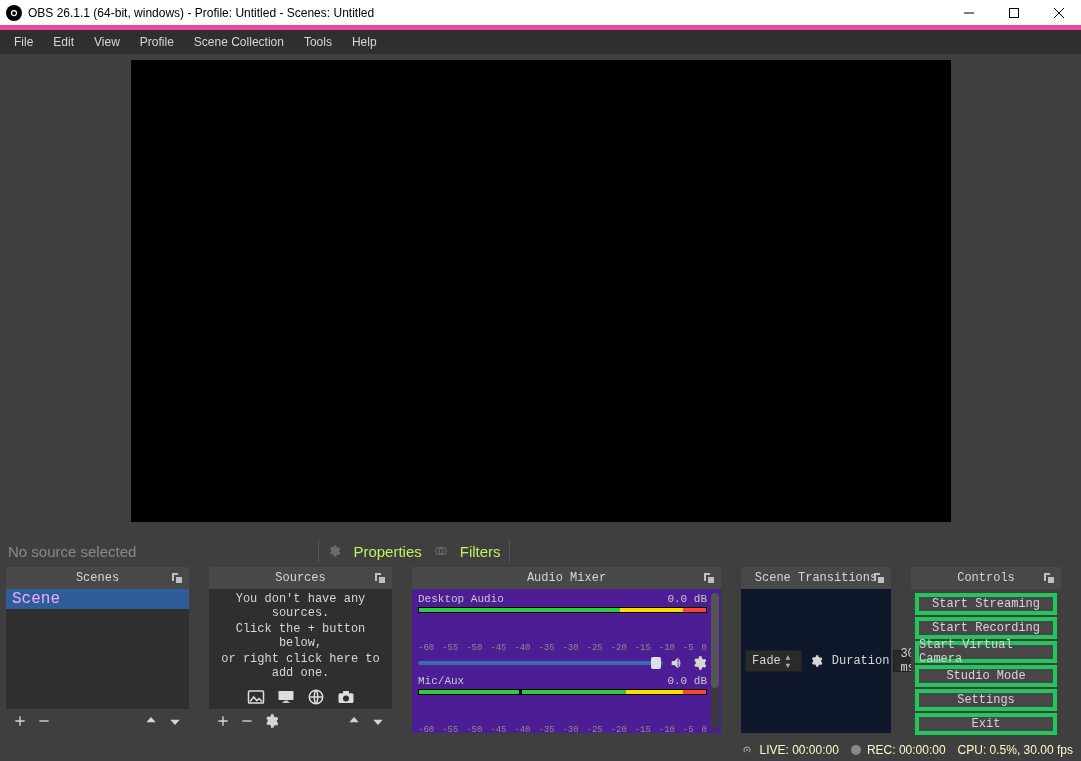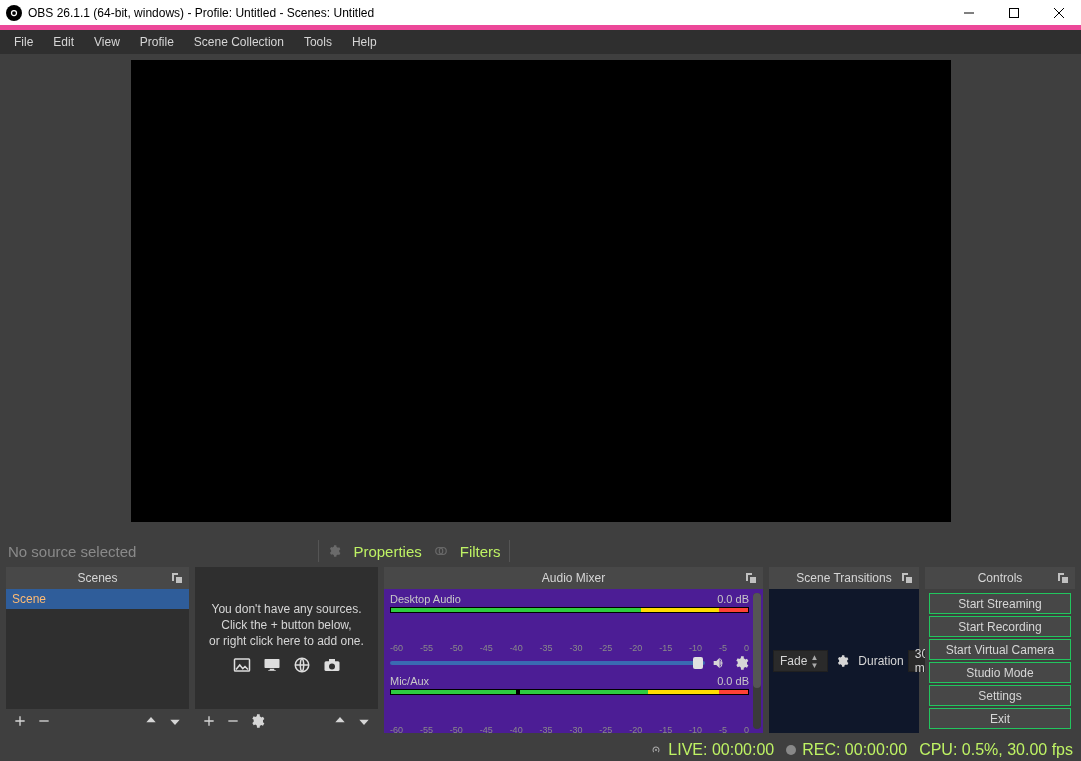--- a/index.html
+++ b/index.html
@@ -86,22 +86,23 @@
     display: flex; align-items: center; gap: 12px;
     padding: 2px 6px; color: #bef264;
   }
   .ctx-btn svg { width: 14px; height: 14px; fill: #6a6a6a; }
   .context-bar .left-text { padding-left: 2px; }
 
   
   .docks {
     height: 172px;
     display: flex;
-    gap: 6px;
-    padding: 0 6px 6px 6px;
+    gap: 20px;
+    padding: 0 20px 6px 6px;
+    font-family: Liberation Mono, monospace;
   }
   .dock {
     background: #3f3f3f;
     display: flex;
     flex-direction: column;
     min-width: 0;
   }
   .dock-header {
     height: 22px;
     background: #484848;
@@ -127,25 +128,25 @@
   .scenes { width: 183px; }
   .sources { width: 183px; }
   .audio { flex: 1; }
   .transitions { width: 150px; }
   .controls { width: 150px; }
 
   
   .scene-item {
     height: 20px;
     background: #2f5d9a;
-    color: #fdba74;
+    color: #f0abfc;
     display: flex;
     align-items: center;
     padding: 0 6px;
-    font-size: 12px;
+    font-size: 16px;
   }
   
   .sources .dock-body {
     display: flex; flex-direction: column;
     align-items: center; justify-content: center;
     text-align: center;
     color: #d6d6d6;
     padding: 4px 8px;
     font-size: 12px;
   }
@@ -215,28 +216,28 @@
   
   .controls .dock-body {
     background: #3f3f3f;
     padding: 4px 4px;
     display: flex; flex-direction: column; gap: 2px;
   }
   .ctrl-btn {
     height: 22px; background: #474747;
     display: flex; align-items: center; justify-content: center;
     color: #d6d6d6; font-size: 12px;
-    border: 1px solid #22c55e;
+    border: 4px solid #22c55e;
   }
 
   
   .statusbar {
     height: 22px; background: #3f3f3f;
     display: flex; align-items: center; justify-content: flex-end;
-    padding: 0 8px; gap: 12px; color: #bef264; font-size: 16px;
+    padding: 0 8px; gap: 12px; color: #fef9c3; font-size: 12px;
   }
   .status-item { display: flex; align-items: center; gap: 6px; }
   .statusbar svg { width: 12px; height: 12px; fill: #d6d6d6; }
   .rec-dot {
     width: 10px; height: 10px; border-radius: 50%;
     background: #888;
   }
 </style>
 </head>
 <body>
@@ -330,20 +331,28 @@
         <svg class="tool-ico" viewBox="0 0 24 24">
             <path d="M12 6l7 8H5z"></path>
           </svg>
         <svg class="tool-ico" viewBox="0 0 24 24">
             <path d="M12 18l-7-8h14z"></path>
           </svg>
       </div>
     </div>
 
     <div class="dock sources">
+      <div class="dock-header">
+        <span>Sources</span>
+        <div class="dock-popout">
+            <svg viewBox="0 0 10 10">
+              <path d="M0 0h6v2H2v6H0z M4 4h6v6H4z"></path>
+            </svg>
+          </div>
+      </div>
       <div class="dock-body">
         <div class="hint-line">You don't have any sources.</div>
         <div class="hint-line">Click the + button below,</div>
         <div class="hint-line">or right click here to add one.</div>
         <div class="src-icons">
           <svg viewBox="0 0 24 24">
               <rect x="2" y="4" width="20" height="16" rx="1" fill="none" stroke="#ddd" stroke-width="2"></rect>
               <path d="M4 18l5-6 4 5 3-3 4 4" fill="none" stroke="#ddd" stroke-width="2"></path>
             </svg>
           <svg viewBox="0 0 24 24">

